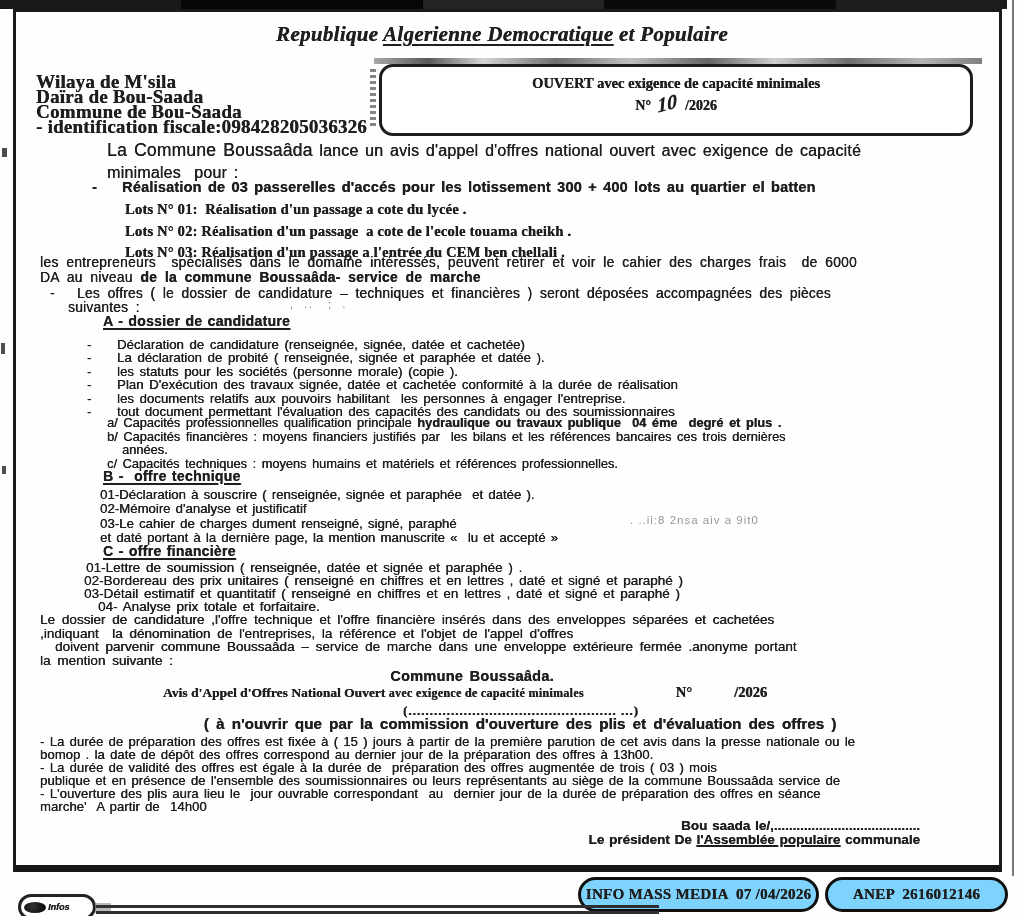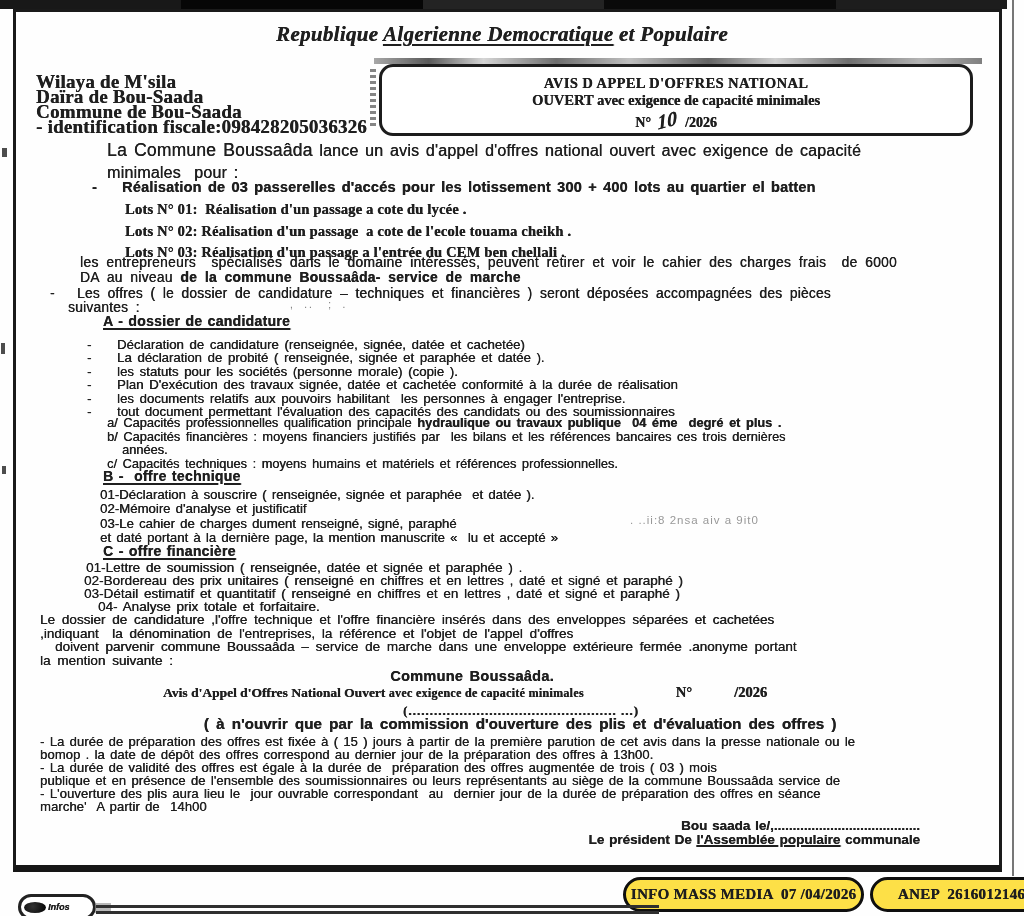--- a/index.html
+++ b/index.html
@@ -36,21 +36,21 @@
   .intro{left:107px;top:141px;font-size:16px;line-height:19px;letter-spacing:.2px;word-spacing:2px;}
   .intro .lead{font-size:17.5px;}
   .intro .l2{margin-top:3px;}
 
   .object{left:92px;top:179px;font-weight:bold;font-size:14.5px;word-spacing:2px;letter-spacing:.2px;white-space:pre;}
   .dash-col{display:inline-block;width:30px;}
   .dash-col2{display:inline-block;width:27px;}
 
   .lots{left:125px;top:199px;font-family:"Liberation Serif",serif;font-weight:bold;font-size:14.5px;line-height:21.5px;letter-spacing:.2px;}
 
-  .p2{left:40px;top:256px;font-size:13.8px;line-height:14.6px;word-spacing:3.5px;letter-spacing:.3px;margin-left:40px;}
+  .p2{left:40px;top:256px;font-size:13.8px;line-height:14.6px;word-spacing:3.5px;letter-spacing:.3px;}
   .p3{left:50px;top:287px;font-size:13.8px;line-height:13.8px;word-spacing:3.5px;letter-spacing:.2px;}
   .p3 .l2{margin-left:18px;}
   .smudge{left:290px;top:299px;font-size:10px;color:#777;letter-spacing:2px;text-shadow:none;}
 
   .sec-h{font-weight:bold;font-size:14px;text-decoration:underline;text-decoration-thickness:2px;text-underline-offset:2px;letter-spacing:.3px;word-spacing:1px;}
   #secA-h{left:103px;top:313px;}
   .listA{left:87px;top:338px;font-size:13.2px;line-height:13.4px;word-spacing:2px;}
   .subs{left:107px;top:416px;font-size:12.8px;line-height:13.5px;word-spacing:2px;}
   .subs .indent{margin-left:15px;}
   #secB-h{left:103px;top:468px;}
@@ -72,21 +72,21 @@
   .env-c2 .s4{font-size:14.5px;margin-left:42px;}
   .env-c3{left:403px;top:703px;font-family:"Liberation Serif",serif;font-weight:bold;font-size:13px;letter-spacing:1px;}
   .env-c4{left:0;top:715px;width:1040px;text-align:center;font-weight:bold;font-size:15.2px;word-spacing:3px;}
 
   .p5{left:40px;top:735px;font-size:13px;line-height:13px;word-spacing:1.5px;letter-spacing:.1px;}
 
   .sign{right:104px;top:819px;text-align:right;font-weight:bold;font-size:13.5px;line-height:14px;word-spacing:1px;}
   .sign .u{text-decoration:underline;text-decoration-thickness:2px;}
 
   .badge{top:877px;height:35px;border:3px solid #0f0f0f;border-radius:18px;display:flex;align-items:center;justify-content:center;
-         font-family:"Liberation Serif",serif;font-weight:bold;font-size:15px;letter-spacing:.3px;background:#fde047;box-sizing:border-box;margin-left:45px;}
+         font-family:"Liberation Serif",serif;font-weight:bold;font-size:15px;letter-spacing:.3px;background:#7dd3fc;box-sizing:border-box;}
   #badge-media{left:578px;width:241px;}
   #badge-anep{left:825px;width:183px;}
 
   .logo{left:18px;top:894px;width:78px;height:26px;border:3px solid #222;border-radius:13px;display:flex;align-items:center;gap:2px;
         padding-left:3px;box-sizing:border-box;background:#fff;}
   .logo-icon{width:22px;height:11px;background:radial-gradient(circle at 40% 40%,#333,#000);border-radius:50%;}
   .logo-text{font-size:9px;font-weight:bold;font-style:italic;}
   .logo-tail{left:95px;top:903px;width:16px;height:10px;background:#8a8a8a;opacity:.6;}
   .footer-lines{left:96px;top:905px;width:563px;height:9px;border-top:3px solid #2f2f2f;border-bottom:3px solid #2f2f2f;box-sizing:border-box;}
 </style>
@@ -105,21 +105,20 @@
   <div class="abs title"><span>Republique </span><span class="u">Algerienne  Democratique</span><span> et Populaire</span></div>
 
   <div class="abs issuer">
     <div class="ln">Wilaya de M'sila</div>
     <div class="ln">Daïra de Bou-Saada</div>
     <div class="ln">Commune de Bou-Saada</div>
     <div class="ln">- identification fiscale:098428205036326</div>
   </div>
 
   <div class="abs stamp">
-    <div class="stamp-l1 ln">AVIS D APPEL D'OFFRES NATIONAL</div>
     <div class="stamp-l2 ln">OUVERT avec exigence de capacité minimales</div>
     <div class="stamp-l3"><span>N°</span><span class="hand">10</span><span>/2026</span></div>
   </div>
 
   <div class="abs intro">
     <div class="ln"><span class="lead">La Commune Boussaâda</span><span> lance un avis d'appel d'offres national ouvert avec exigence de capacité</span></div>
     <div class="ln l2">minimales  pour :</div>
   </div>
 
   <div class="abs object"><span class="dash-col">-</span><span>Réalisation de 03 passerelles d'accés pour les lotissement 300 + 400 lots au quartier el batten</span></div>

